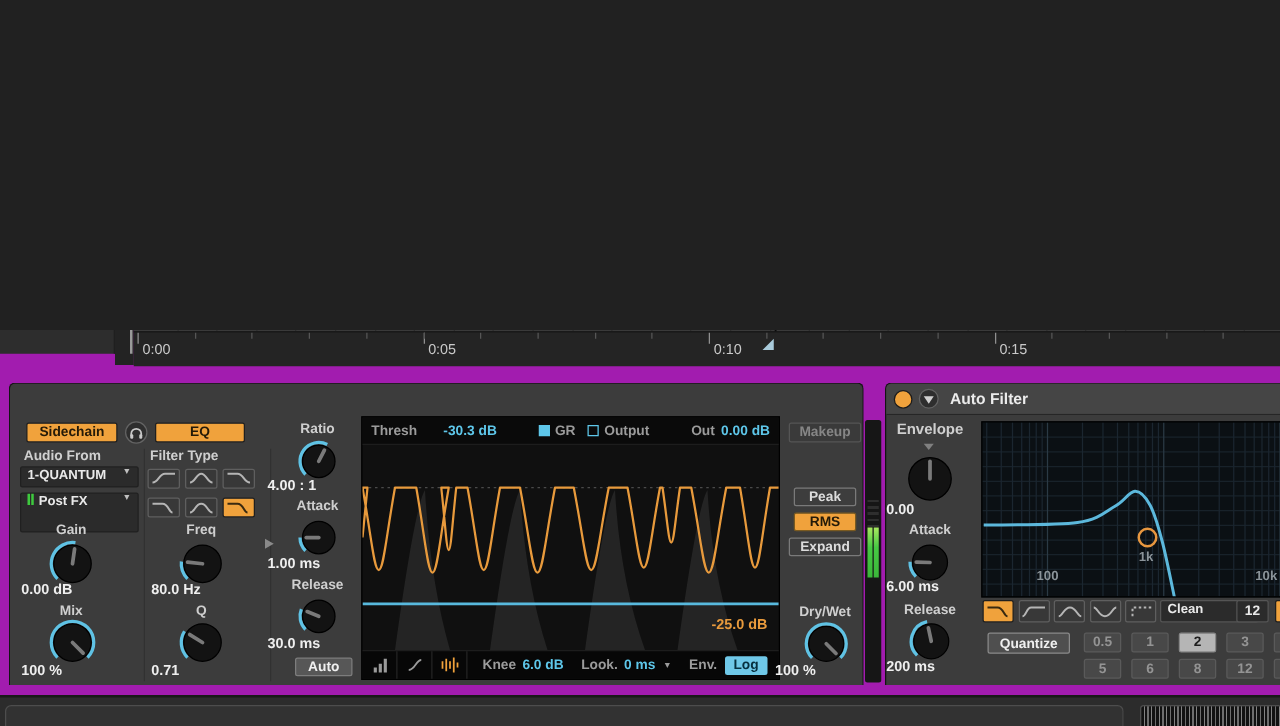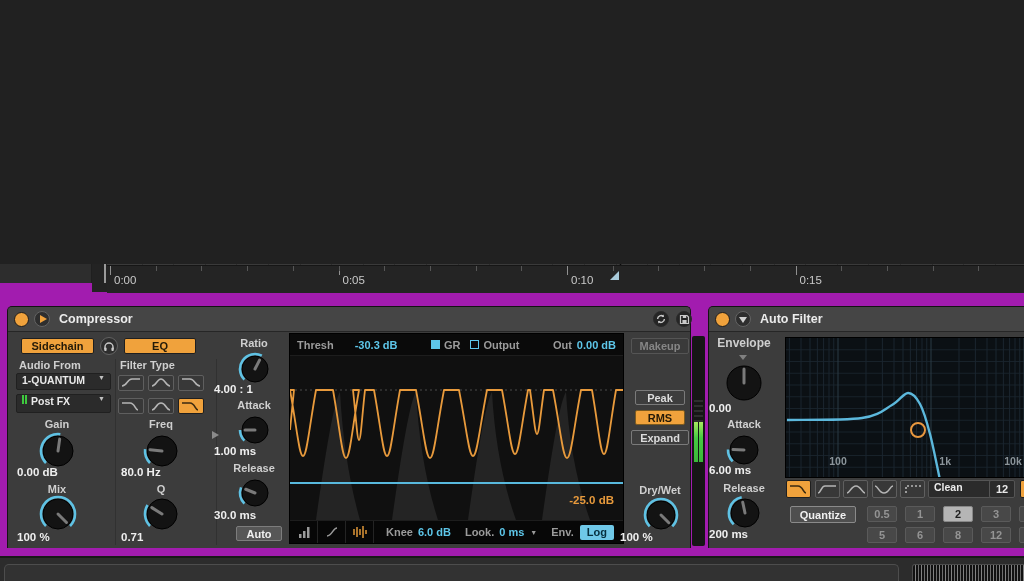--- a/index.html
+++ b/index.html
@@ -179,57 +179,37 @@
       <circle cx="363" cy="127" r="3.5" fill="none" stroke="#ee6b54" stroke-width="1.8"></circle>
       <circle cx="490" cy="83" r="3.5" fill="none" stroke="#ee6b54" stroke-width="1.8"></circle>
       <circle cx="620" cy="83" r="3.5" fill="none" stroke="#ee6b54" stroke-width="1.8"></circle>
       <circle cx="620" cy="128" r="3.5" fill="none" stroke="#ee6b54" stroke-width="1.8"></circle>
       <line x1="620.5" y1="84" x2="620.5" y2="265" stroke="#0b0b0b" stroke-width="1.5" stroke-dasharray="3 3"></line>
     </svg>
 
   <div class="abs" style="left:0;top:292;width:1024px;height:264px;background:#212121"></div>
 
   <div class="panel" id="comp" style="left:7px;top:306px;width:684px;height:242px">
-    <div class="tbar">
-      <div class="abs" style="left:6px;top:5px;width:13px;height:13px;border-radius:50%;background:#f0a23c;border:1px solid #1c1c1c"></div>
-      <div class="circ" style="left:26px;top:4px;width:16px;height:16px">
-        <div style="width:0;height:0;border-left:7px solid #f0a23c;border-top:4.5px solid transparent;border-bottom:4.5px solid transparent;margin-left:2px"></div>
-      </div>
-      <span class="abs" style="left:51px;top:5px;font:700 12.5px 'Liberation Sans',sans-serif;color:#ececec">Compressor</span>
-      <div class="circ" style="left:645px;top:4px;width:16px;height:16px;border-color:#2a2a2a;background:#252525">
-        <svg width="12" height="12" viewBox="0 0 12 12">
-            <path d="M2.6,6 a3.4,3.4 0 0 1 5.9,-2.3 M9.4,6 a3.4,3.4 0 0 1 -5.9,2.3" fill="none" stroke="#c9c9c9" stroke-width="1.4"></path>
-            <path d="M8.6,1.4 L8.9,4 L6.4,3.6 Z M3.4,10.6 L3.1,8 L5.6,8.4 Z" fill="#c9c9c9"></path>
-          </svg>
-      </div>
-      <div class="circ" style="left:668px;top:4px;width:16px;height:16px;border-color:#2a2a2a;background:#252525">
-        <svg width="11" height="11" viewBox="0 0 11 11">
-            <path d="M1.5,1.5 h6.5 l1.5,1.5 v6.5 h-8 z" fill="none" stroke="#c9c9c9" stroke-width="1.2"></path>
-            <rect x="3.4" y="6" width="4.2" height="3.4" fill="#c9c9c9"></rect>
-            <rect x="3.8" y="1.6" width="3.4" height="2.4" fill="#c9c9c9"></rect>
-          </svg>
-      </div>
-    </div>
 
     <div class="btn btn-or" style="left:13px;top:31px;width:73px;height:16px">Sidechain</div>
     <div class="circ" style="left:92px;top:30px;width:18px;height:18px">
       <svg width="12" height="11" viewBox="0 0 12 11">
           <path d="M2,8 v-2 a4,4 0 0 1 8,0 v2" fill="none" stroke="#c9c9c9" stroke-width="1.4"></path>
           <rect x="1.2" y="6.4" width="2.4" height="3.6" rx="1" fill="#c9c9c9"></rect>
           <rect x="8.4" y="6.4" width="2.4" height="3.6" rx="1" fill="#c9c9c9"></rect>
         </svg>
     </div>
     <div class="btn btn-or" style="left:116px;top:31px;width:72px;height:16px">EQ</div>
 
     <div class="lbl" style="left:11px;top:52px;width:90px;text-align:left">Audio From</div>
     <div class="dd" style="left:8px;top:66px;width:95px;height:17px">
       <span style="white-space:nowrap;overflow:hidden">1-QUANTUM</span>
       <span class="arr">▼</span>
     </div>
-    <div class="dd" style="left:8px;top:87px;width:95px;height:19px">
+    <div class="dd" style="left:8px;top:87px;width:95px;height:32px">
       <span style="display:inline-flex;gap:1px;margin-right:4px">
         <span style="width:2px;height:9px;background:#3ec93e"></span>
           <span style="width:2px;height:9px;background:#3ec93e"></span>
       </span>
       <span>Post FX</span>
       <span class="arr">▼</span>
     </div>
 
     <div class="lbl" style="left:9px;top:111px;width:80px">Gain</div>
     <div class="knob" style="left:30px;top:124px"><svg width="40" height="40" viewBox="0 0 40 40">
@@ -464,21 +444,21 @@
           <line x1="223.5941177213259" y1="0" x2="223.5941177213259" y2="139" stroke="#1b2630" stroke-width="1"></line>
           <line x1="228.98736879025074" y1="0" x2="228.98736879025074" y2="139" stroke="#1b2630" stroke-width="1"></line>
           <line x1="233.74455337785722" y1="0" x2="233.74455337785722" y2="139" stroke="#1b2630" stroke-width="1"></line>
           <line x1="52" y1="0" x2="52" y2="139" stroke="#2b3a45" stroke-width="1"></line>
           <line x1="145" y1="0" x2="145" y2="139" stroke="#2b3a45" stroke-width="1"></line>
           <line x1="238" y1="0" x2="238" y2="139" stroke="#2b3a45" stroke-width="1"></line>
           <path d="M1,82 C13.5,81.7 58.5,82.5 76,80 C93.5,77.5 98.3,71.2 106,67 C113.7,62.8 117.3,55.2 122,55 C126.7,54.8 130.3,59.2 134,66 C137.7,72.8 140.7,83.3 144,96 C147.3,108.7 152.3,134.3 154,142" fill="none" stroke="#5cb8dc" stroke-width="2.4" stroke-linejoin="round"></path>
           <circle cx="132" cy="92" r="7" fill="none" stroke="#e8973f" stroke-width="2"></circle>
         </svg>
       <span class="abs" style="left:32px;top:117px;width:40px;text-align:center;font:700 10.5px 'Liberation Sans',sans-serif;color:#8b949a">100</span>
-      <span class="abs" style="left:125px;top:117px;width:40px;text-align:right;font:700 10.5px 'Liberation Sans',sans-serif;color:#8b949a">1k</span>
+      <span class="abs" style="left:125px;top:102px;width:40px;text-align:left;font:700 10.5px 'Liberation Sans',sans-serif;color:#8b949a">1k</span>
       <span class="abs" style="left:207px;top:117px;width:40px;text-align:center;font:700 10.5px 'Liberation Sans',sans-serif;color:#8b949a">10k</span>
     </div>
 
     <div id="af-ft"></div>
     <div class="dd" style="left:219px;top:173px;width:79px;height:18px;border-color:#555">
       <span>Clean</span>
       <span class="arr">▼</span>
     </div>
     <div class="btn" style="left:280px;top:173px;width:26px;height:18px;background:#2b2b2b;color:#e8e8e8;border:1px solid #555">12</div>
     <div class="btn btn-or" style="left:311px;top:173px;width:26px;height:18px">24</div>

